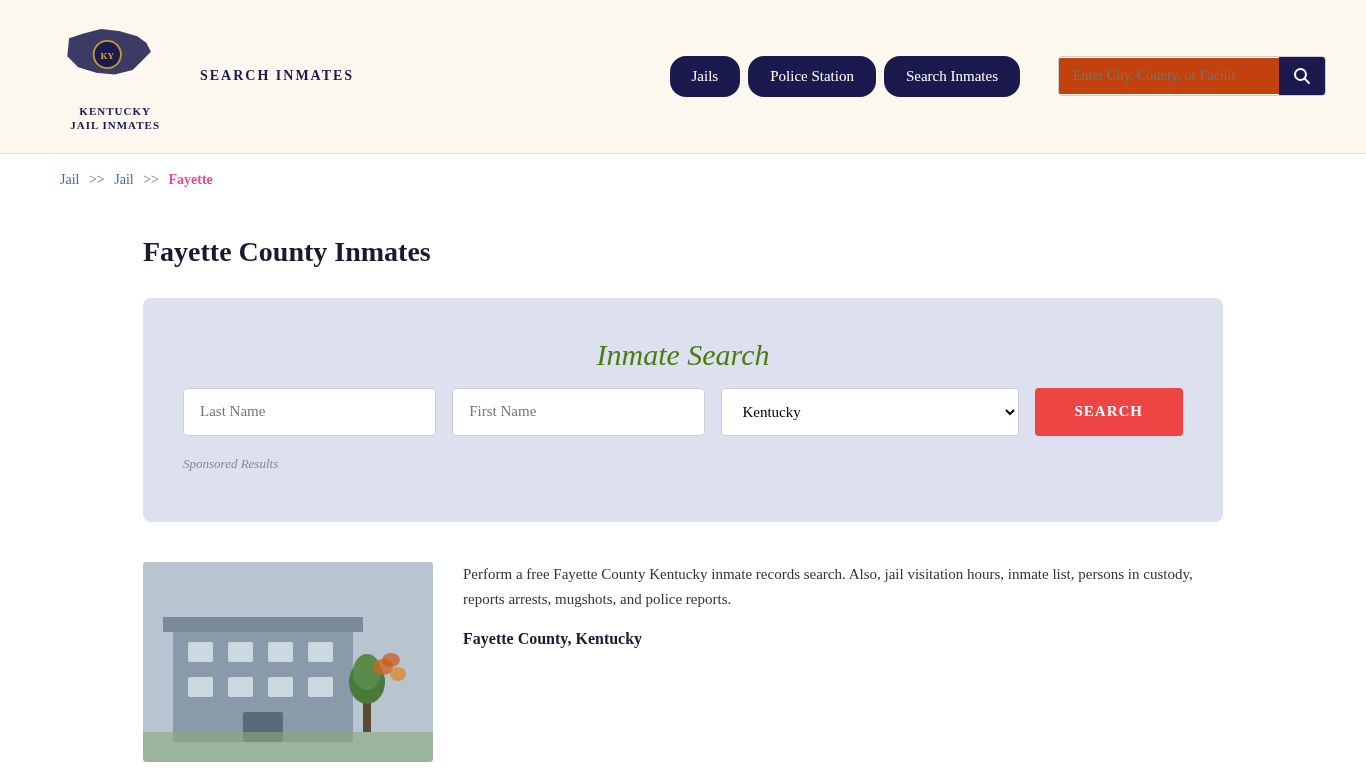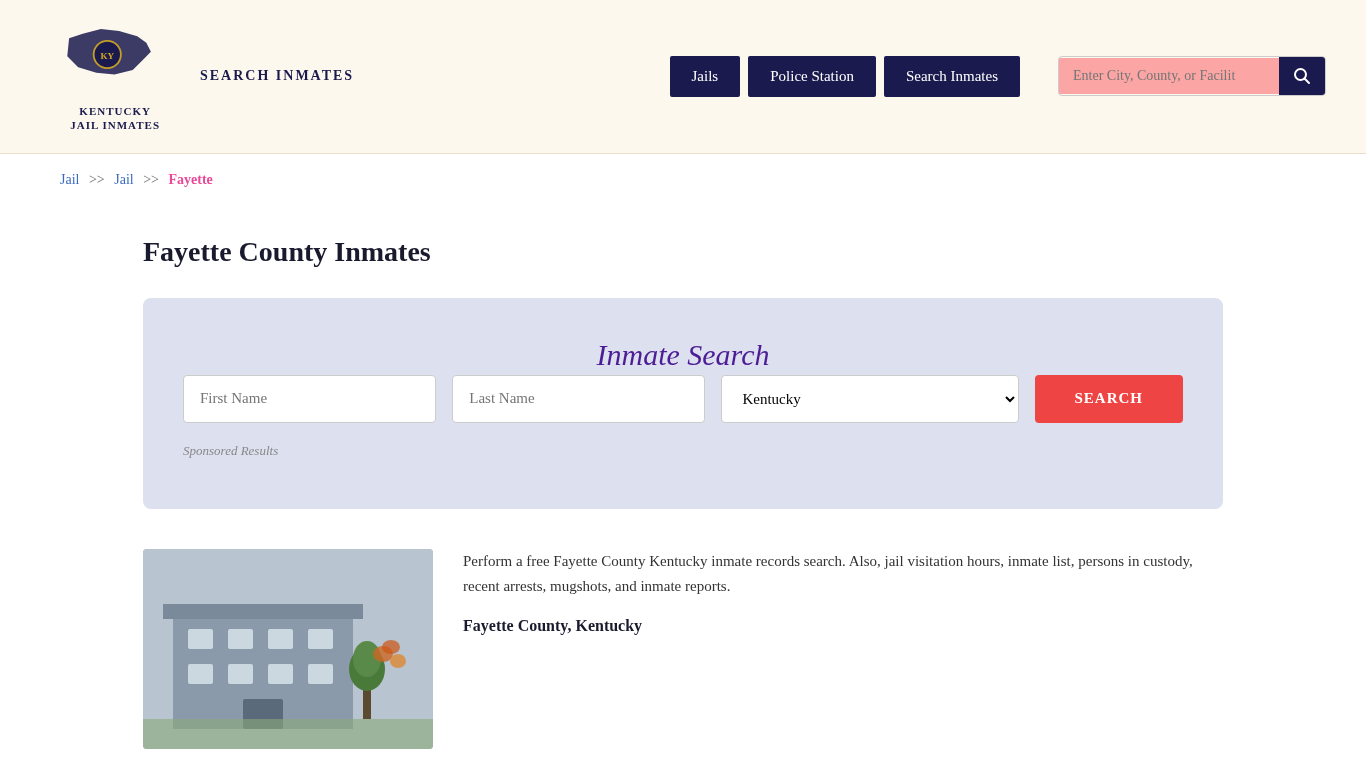--- a/index.html
+++ b/index.html
@@ -55,21 +55,21 @@
     .nav-buttons {
       display: flex;
       gap: 8px;
       align-items: center;
     }
 
     .nav-btn {
       background: #1a1a4e;
       color: #fff;
       border: none;
-      border-radius: 2px;
+      border-radius: 16px;
       padding: 12px 22px;
       font-size: 15px;
       cursor: pointer;
       font-family: inherit;
       white-space: nowrap;
     }
 
     .search-bar-container {
       display: flex;
       align-items: center;
@@ -79,21 +79,21 @@
       margin-left: 8px;
     }
 
     .header-search-input {
       border: none;
       outline: none;
       padding: 10px 14px;
       font-size: 14px;
       width: 220px;
       font-family: inherit;
-      background: #fca5a5;
+      background: #c2410c;
     }
 
     .header-search-btn {
       background: #1a1a4e;
       border: none;
       color: #fff;
       padding: 10px 14px;
       cursor: pointer;
       font-size: 16px;
       display: flex;
@@ -142,22 +142,22 @@
     .inmate-search-box {
       background: #dde0ef;
       border-radius: 8px;
       padding: 40px 40px 50px;
       margin-bottom: 40px;
     }
 
     .inmate-search-box h2 {
       text-align: center;
       font-size: 30px;
-      color: #4c1d95;
-      margin-bottom: 3px;
+      color: #4d7c0f;
+      margin-bottom: 16px;
       font-style: italic;
       font-weight: normal;
     }
 
     .inmate-search-subtitle {
       text-align: center;
       color: #444;
       font-size: 15px;
       margin-bottom: 30px;
     }
@@ -302,23 +302,23 @@
 </div>
 
 <div class="main-content">
 
   <h1 class="page-title">Fayette County Inmates</h1>
 
   <div class="inmate-search-box">
     <h2>Inmate Search</h2>
 
     <div class="search-fields">
+      <input class="search-input-field" type="text" placeholder="Last Name" style="">
+
       <input class="search-input-field" type="text" placeholder="First Name" style="">
-
-      <input class="search-input-field" type="text" placeholder="Last Name" style="">
 
       <select class="state-select" id="state-select"><option value="Alabama">Alabama</option><option value="Alaska">Alaska</option><option value="Arizona">Arizona</option><option value="Arkansas">Arkansas</option><option value="California">California</option><option value="Colorado">Colorado</option><option value="Connecticut">Connecticut</option><option value="Delaware">Delaware</option><option value="Florida">Florida</option><option value="Georgia">Georgia</option><option value="Hawaii">Hawaii</option><option value="Idaho">Idaho</option><option value="Illinois">Illinois</option><option value="Indiana">Indiana</option><option value="Iowa">Iowa</option><option value="Kansas">Kansas</option><option value="Kentucky" selected="">Kentucky</option><option value="Louisiana">Louisiana</option><option value="Maine">Maine</option><option value="Maryland">Maryland</option><option value="Massachusetts">Massachusetts</option><option value="Michigan">Michigan</option><option value="Minnesota">Minnesota</option><option value="Mississippi">Mississippi</option><option value="Missouri">Missouri</option><option value="Montana">Montana</option><option value="Nebraska">Nebraska</option><option value="Nevada">Nevada</option><option value="New Hampshire">New Hampshire</option><option value="New Jersey">New Jersey</option><option value="New Mexico">New Mexico</option><option value="New York">New York</option><option value="North Carolina">North Carolina</option><option value="North Dakota">North Dakota</option><option value="Ohio">Ohio</option><option value="Oklahoma">Oklahoma</option><option value="Oregon">Oregon</option><option value="Pennsylvania">Pennsylvania</option><option value="Rhode Island">Rhode Island</option><option value="South Carolina">South Carolina</option><option value="South Dakota">South Dakota</option><option value="Tennessee">Tennessee</option><option value="Texas">Texas</option><option value="Utah">Utah</option><option value="Vermont">Vermont</option><option value="Virginia">Virginia</option><option value="Washington">Washington</option><option value="West Virginia">West Virginia</option><option value="Wisconsin">Wisconsin</option><option value="Wyoming">Wyoming</option></select>
 
       <button class="search-submit-btn">SEARCH</button>
     </div>
 
     <p class="sponsored-results">Sponsored Results</p>
   </div>
 
   <div class="bottom-section">
@@ -348,18 +348,18 @@
 
         <ellipse cx="240" cy="105" rx="10" ry="8" fill="#cc6622" opacity="0.8"></ellipse>
         <ellipse cx="255" cy="112" rx="8" ry="7" fill="#dd8833" opacity="0.8"></ellipse>
         <ellipse cx="248" cy="98" rx="9" ry="7" fill="#cc5511" opacity="0.7"></ellipse>
 
         <rect x="0" y="170" width="290" height="30" fill="#8aaa7a" opacity="0.6"></rect>
       </svg>
     </div>
 
     <div class="description-text">
-      <p>Perform a free Fayette County Kentucky inmate records search. Also, jail visitation hours, inmate list, persons in custody, recent arrests, mugshots, and inmate reports.</p>
+      <p>Perform a free Fayette County Kentucky inmate records search. Also, jail visitation hours, inmate list, persons in custody, reports arrests, mugshots, and police reports.</p>
       <p class="description-title">Fayette County, Kentucky</p>
     </div>
   </div>
 
 </div>
 
 </body></html>

